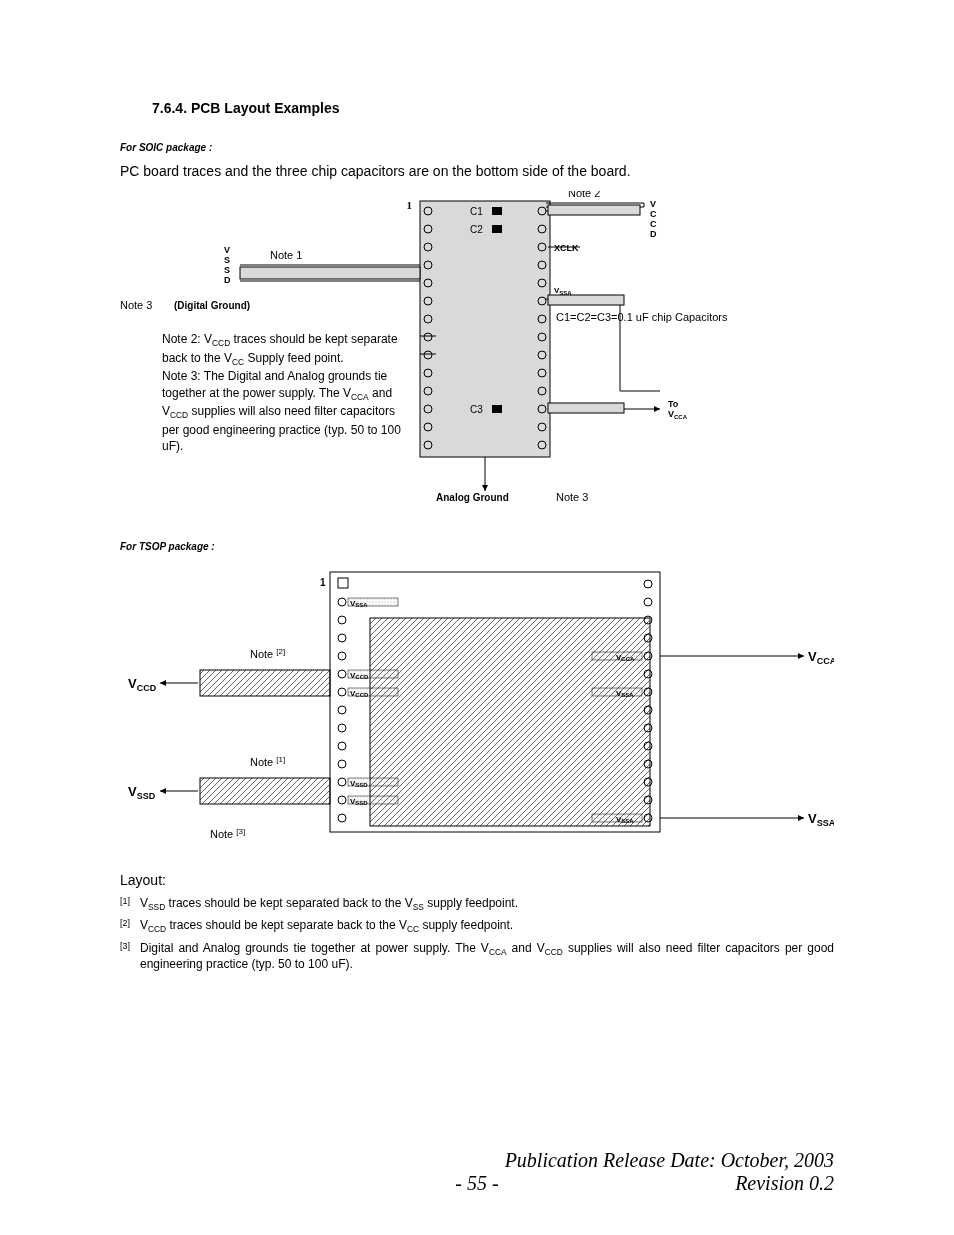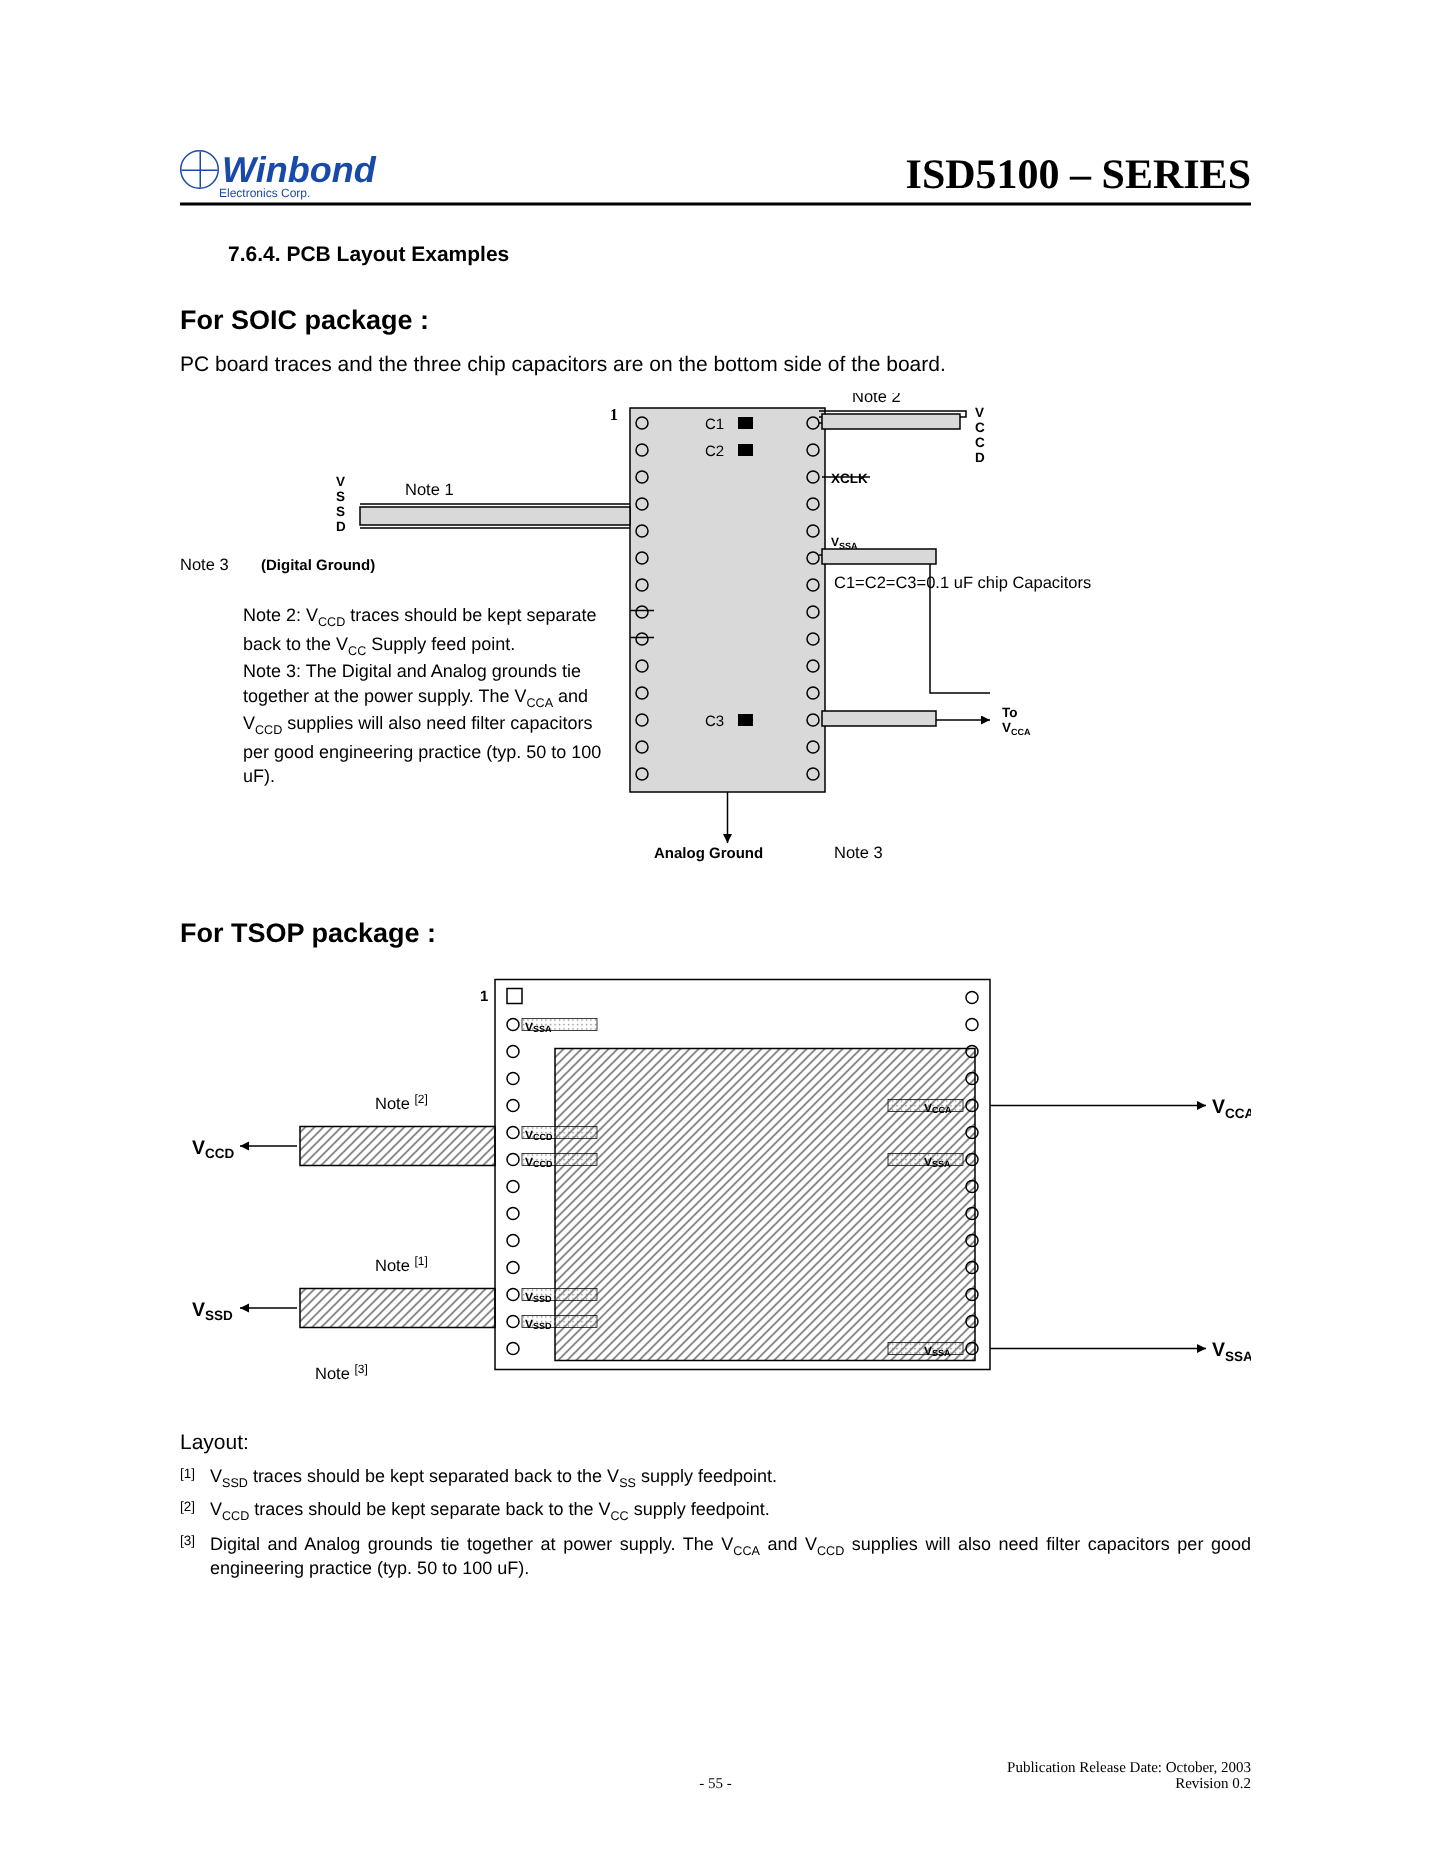--- a/index.html
+++ b/index.html
@@ -7,48 +7,38 @@
 .header{border-bottom:2px solid #000;padding-bottom:2px;margin-bottom:24px;display:flex;justify-content:space-between;align-items:flex-end;}
 .logo{display:flex;align-items:flex-end;color:#1a4aa8;}
 .logo-icon{width:24px;height:24px;border:1px solid #1a4aa8;border-radius:50%;margin-right:2px;position:relative;}
 .logo-icon::before,.logo-icon::after{content:"";position:absolute;background:#1a4aa8;}
 .logo-icon::before{left:0;right:0;top:50%;height:1px;}
 .logo-icon::after{top:0;bottom:0;left:50%;width:1px;}
 .logo-text{font-size:24px;font-weight:bold;font-style:italic;line-height:1;}
 .logo-sub{font-size:8px;color:#1a4aa8;margin-left:26px;margin-top:-2px;}
 .doc-title{font-size:28px;font-weight:bold;font-family:"Times New Roman",serif;}
 .sec-num{font-weight:bold;font-size:14px;margin-left:32px;margin-bottom:26px;}
-.sub-h{font-weight:bold;font-size:18px;margin-bottom:10px;}
+.sub-h{font-weight:bold;font-size:10px;margin-bottom:10px;font-style:italic;}
 .body-text{font-size:14px;margin-bottom:12px;}
 .diagram{position:relative;margin:6px 0 20px 0;}
 .diagram svg{display:block;}
 .notes-h{font-size:14px;margin-bottom:8px;}
 .note-row{display:flex;font-size:12px;margin-bottom:6px;align-items:flex-start;}
 .note-sup{font-size:9px;vertical-align:super;width:20px;flex-shrink:0;}
 .note-body{flex:1;text-align:justify;}
 sub{font-size:0.7em;}
-.footer{position:absolute;left:120px;right:120px;bottom:40px;font-family:"Times New Roman",serif;font-size:10px;}
+.footer{position:absolute;left:120px;right:120px;bottom:40px;font-family:"Times New Roman",serif;font-style:italic;font-size:20px;}
 .footer-right{text-align:right;}
 .footer-center{position:absolute;left:0;right:0;text-align:center;bottom:0;}
 </style>
 </head>
 <body>
 
 <div class="page">
 
-  <div class="header">
-    <div>
-      <div class="logo">
-        <div class="logo-icon"></div>
-        <span class="logo-text">Winbond</span>
-      </div>
-      <div class="logo-sub">Electronics Corp.</div>
-    </div>
-    <div class="doc-title">ISD5100 – SERIES</div>
-  </div>
 
   <div class="sec-num">7.6.4. PCB Layout Examples</div>
 
   <div class="sub-h">For SOIC package :</div>
   <div class="body-text">PC board traces and the three chip capacitors are on the bottom side of the board.</div>
 
   <div class="diagram">
     <svg width="714" height="330" viewBox="0 0 714 330">
       <defs>
         <pattern id="hatch" patternUnits="userSpaceOnUse" width="6" height="6">

